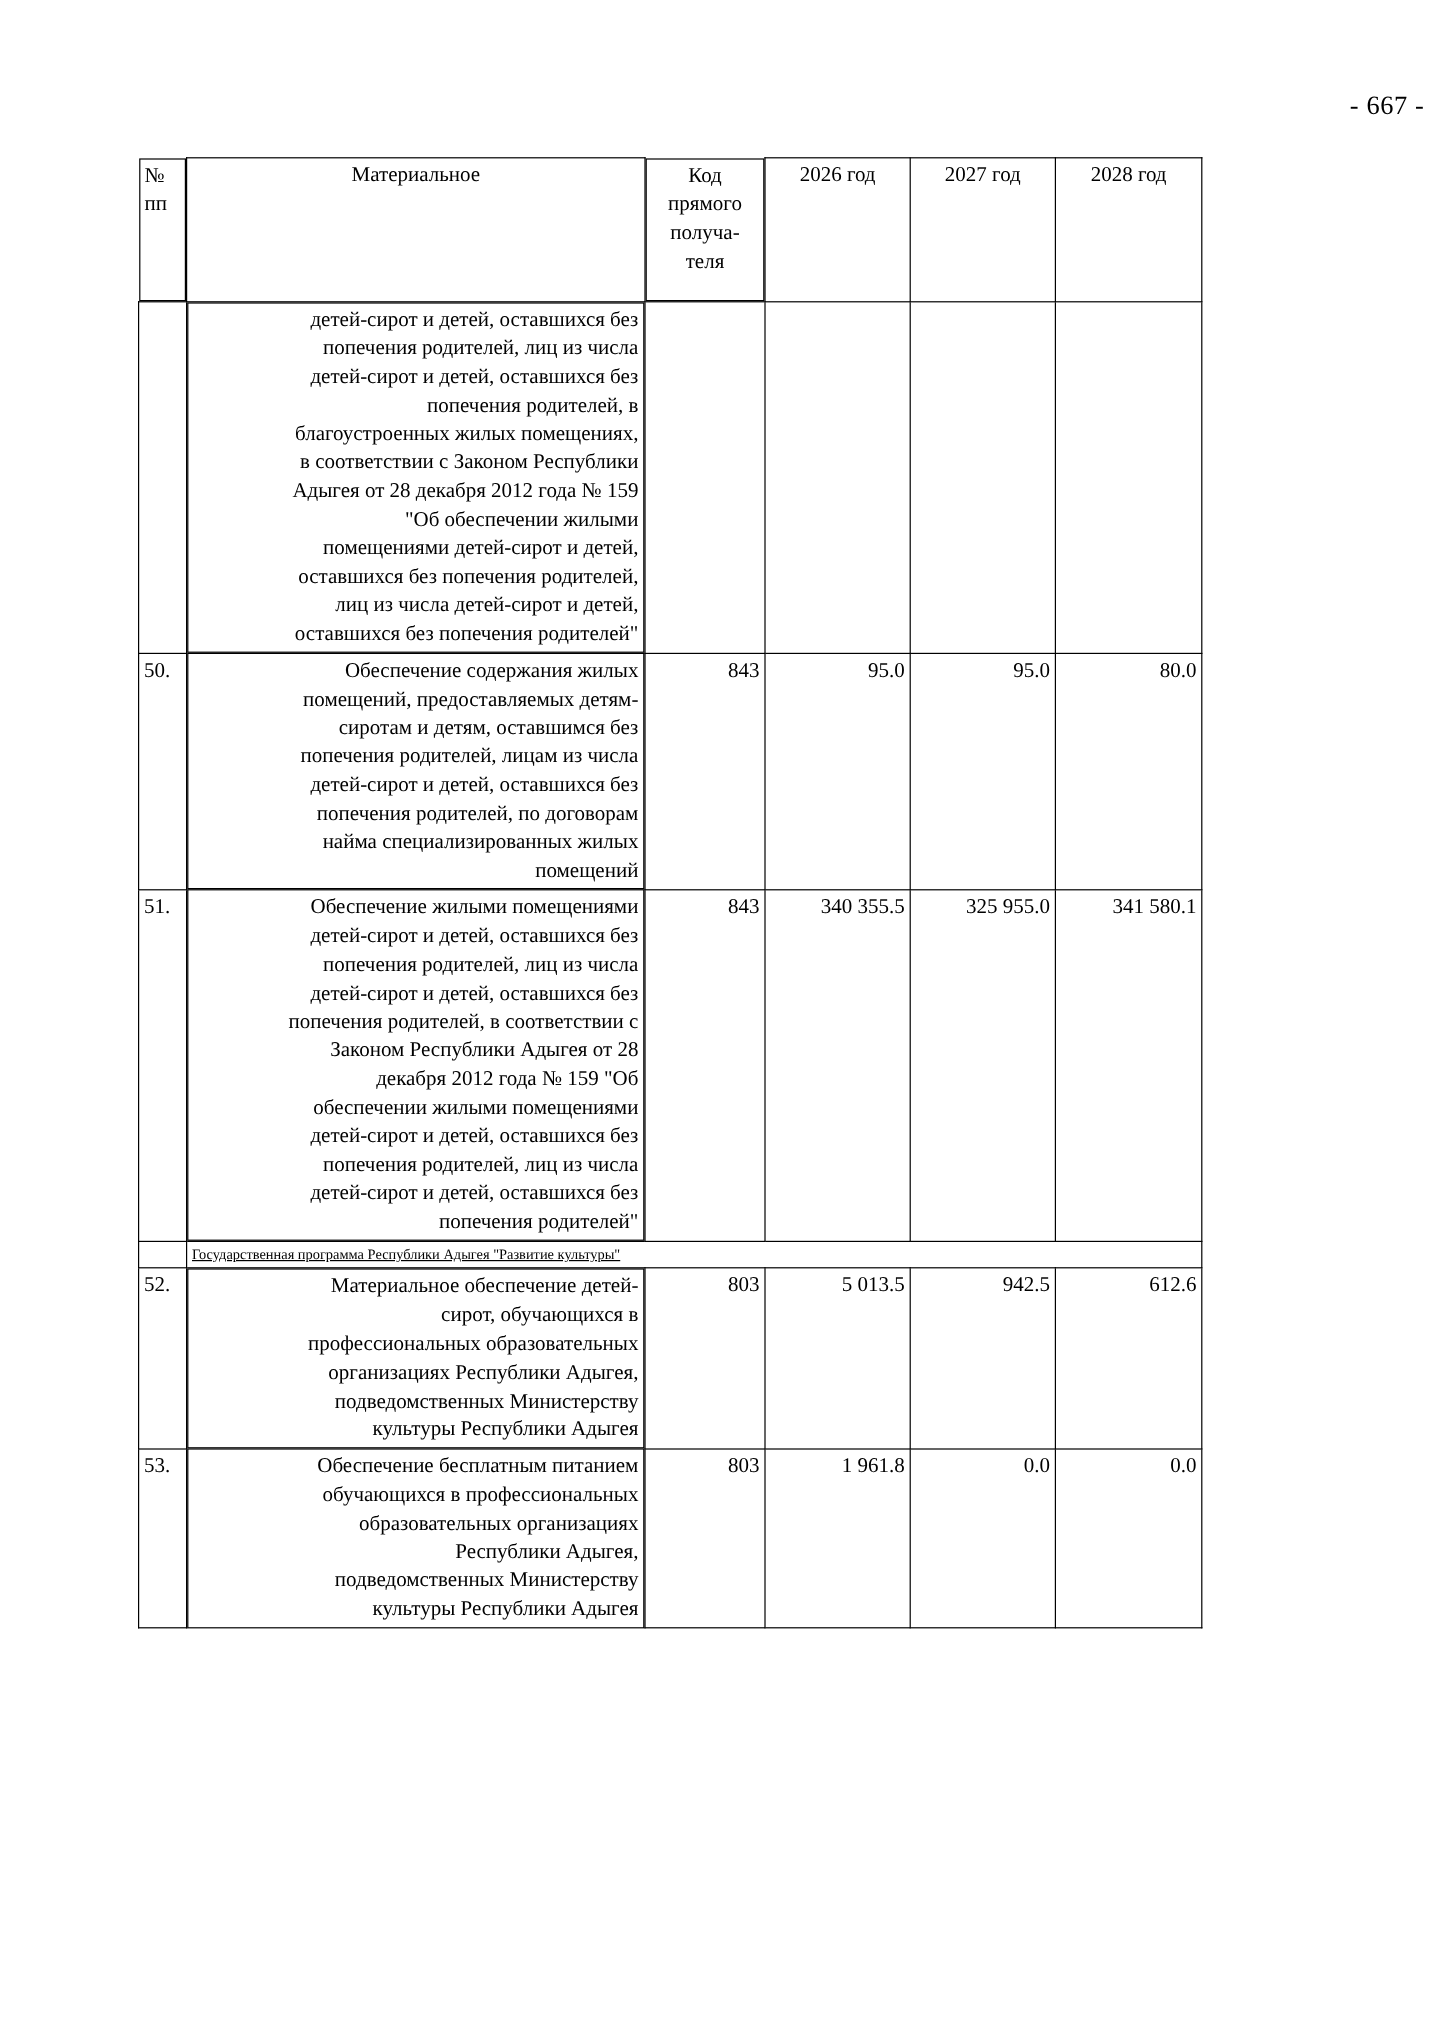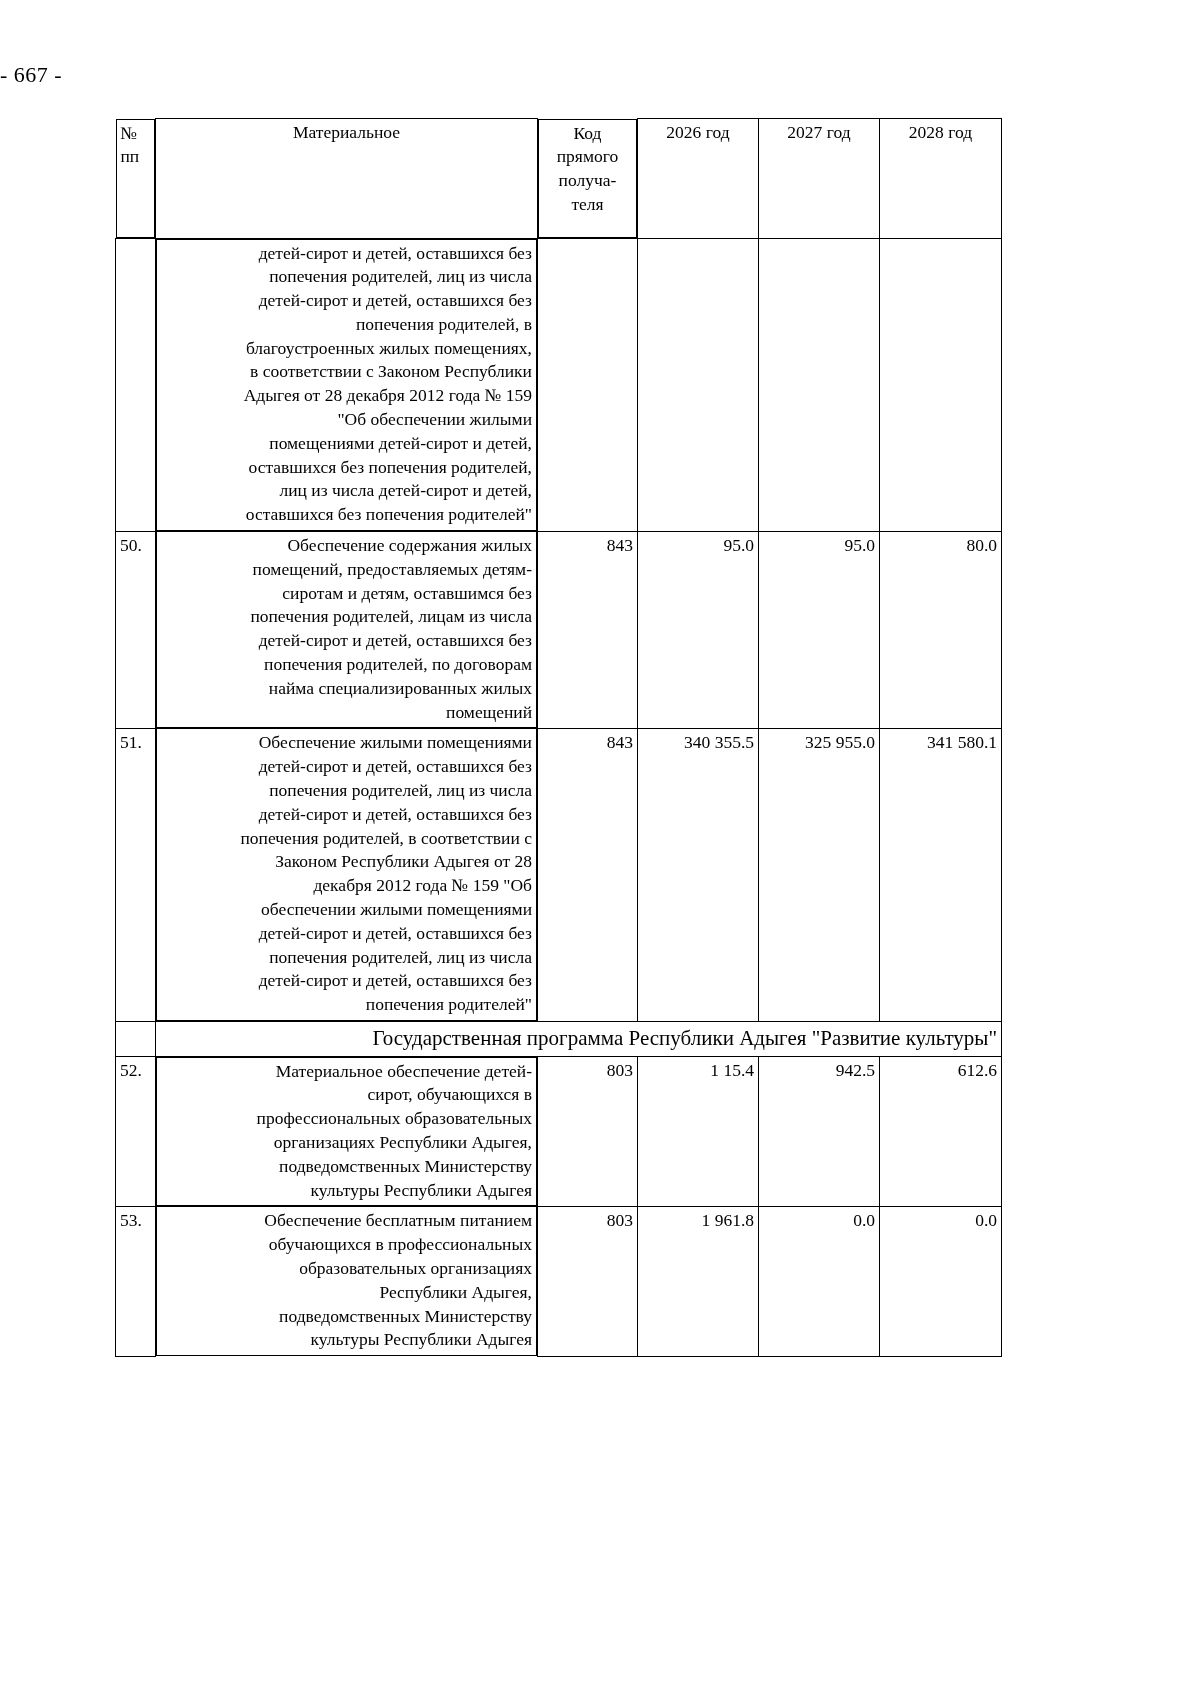--- a/index.html
+++ b/index.html
@@ -18,24 +18,24 @@
 
   .page {
     width: 1200px;
     height: 1682px;
     position: relative;
     box-sizing: border-box;
     padding: 0;
   }
 
   .page-number {
-    text-align: left;
+    text-align: right;
     font-size: 22px;
     letter-spacing: 0.5px;
-    margin: 0;
+    margin: 13px;
     padding-top: 62px;
     padding-bottom: 0;
     font-family: "Liberation Serif", serif;
   }
 
   .table-wrap {
     margin: 30px 0 0 0;
     padding: 0 108px 0 115px;
   }
 
@@ -91,25 +91,26 @@
     text-align: right;
   }
 
   td.val {
     text-align: right;
     padding-right: 3px;
     white-space: nowrap;
   }
 
   td.section-title {
-    text-align: right;
+    text-align: left;
     font-weight: bold;
-    font-size: 21px;
+    font-size: 12px;
     padding-top: 3px;
     padding-bottom: 4px;
+    text-decoration: underline;
   }
 
   .dir-text {
     display: block;
     white-space: pre-line;
   }
 </style>
 </head>
 <body>
 
@@ -201,21 +202,21 @@
           </tr>
           <tr>
             <td class="num">52.</td>
             <td class="dir dir-text">Материальное обеспечение детей-
 сирот, обучающихся в
 профессиональных образовательных
 организациях Республики Адыгея,
 подведомственных Министерству
 культуры Республики Адыгея</td>
             <td class="code">803</td>
-            <td class="val">1 15.4</td>
+            <td class="val">5 013.5</td>
             <td class="val">942.5</td>
             <td class="val">612.6</td>
           </tr>
           <tr>
             <td class="num">53.</td>
             <td class="dir dir-text">Обеспечение бесплатным питанием
 обучающихся в профессиональных
 образовательных организациях
 Республики Адыгея,
 подведомственных Министерству

